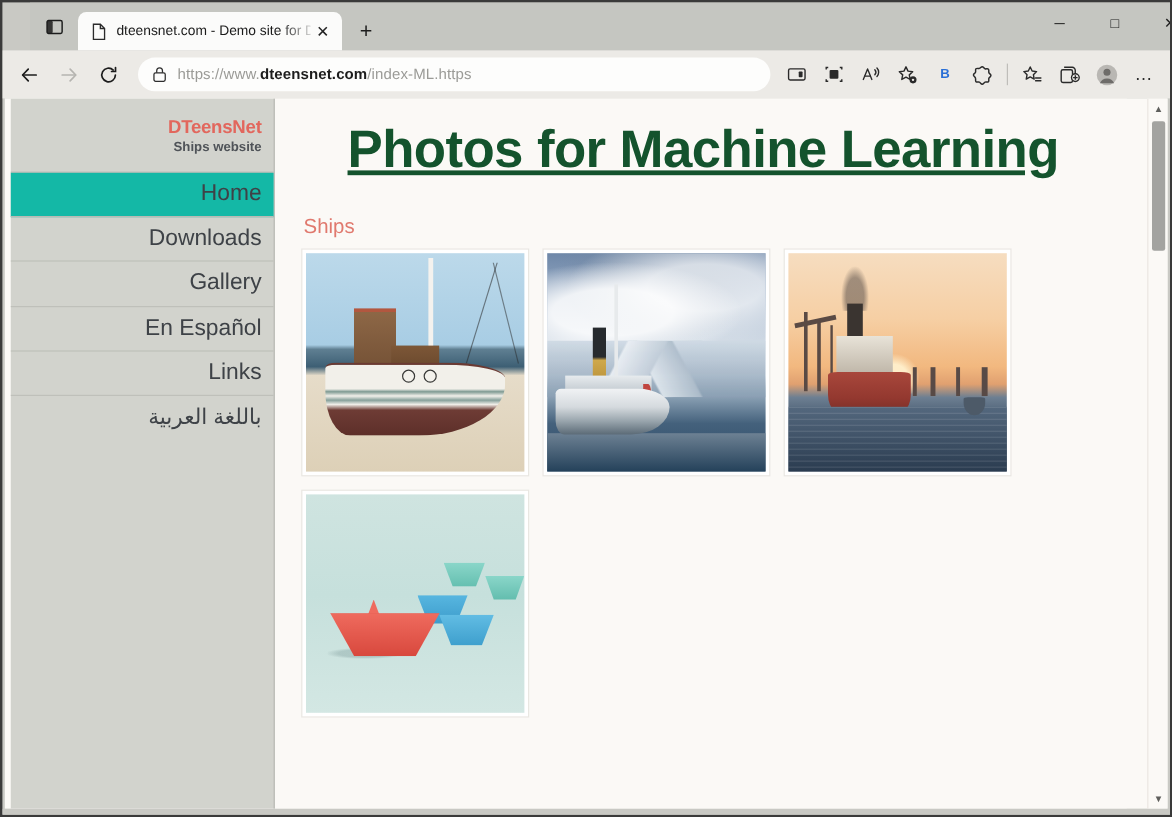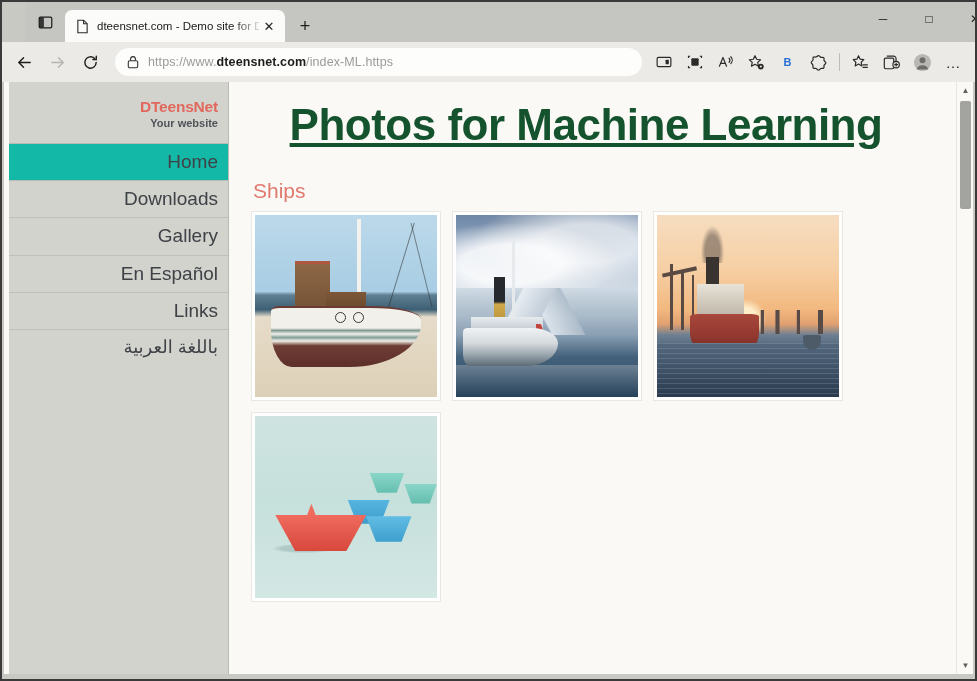--- a/index.html
+++ b/index.html
@@ -260,21 +260,21 @@
     font-size: 44px;
     font-weight: bold;
     color: #14532d;
     text-align: center;
     line-height: 1.12;
     letter-spacing: -0.5px;
     margin: 8px 30px 0 30px;
     text-decoration: underline;
   }
   #section-title {
-    font-size: 21px;
+    font-size: 17px;
     color: #e0796e;
     margin: 30px 0 8px 2px;
     font-weight: normal;
   }
   #photo-grid {
     display: flex;
     flex-wrap: wrap;
     gap: 11px;
   }
   .photo-card {
@@ -656,21 +656,21 @@
   </div>
 
   <div id="viewport">
 
     <div id="page-canvas">
 
       <div id="sidebar">
 
         <div id="brand-block">
           <div id="brand-name">DTeensNet</div>
-          <div id="brand-tagline">Your website</div>
+          <div id="brand-tagline">Ships website</div>
         </div>
 
         <div class="nav-item active">Home</div>
         <div class="nav-item">Downloads</div>
         <div class="nav-item">Gallery</div>
         <div class="nav-item">En Español</div>
         <div class="nav-item">Links</div>
         <div class="nav-item rtl">باللغة العربية</div>
       </div>
 

